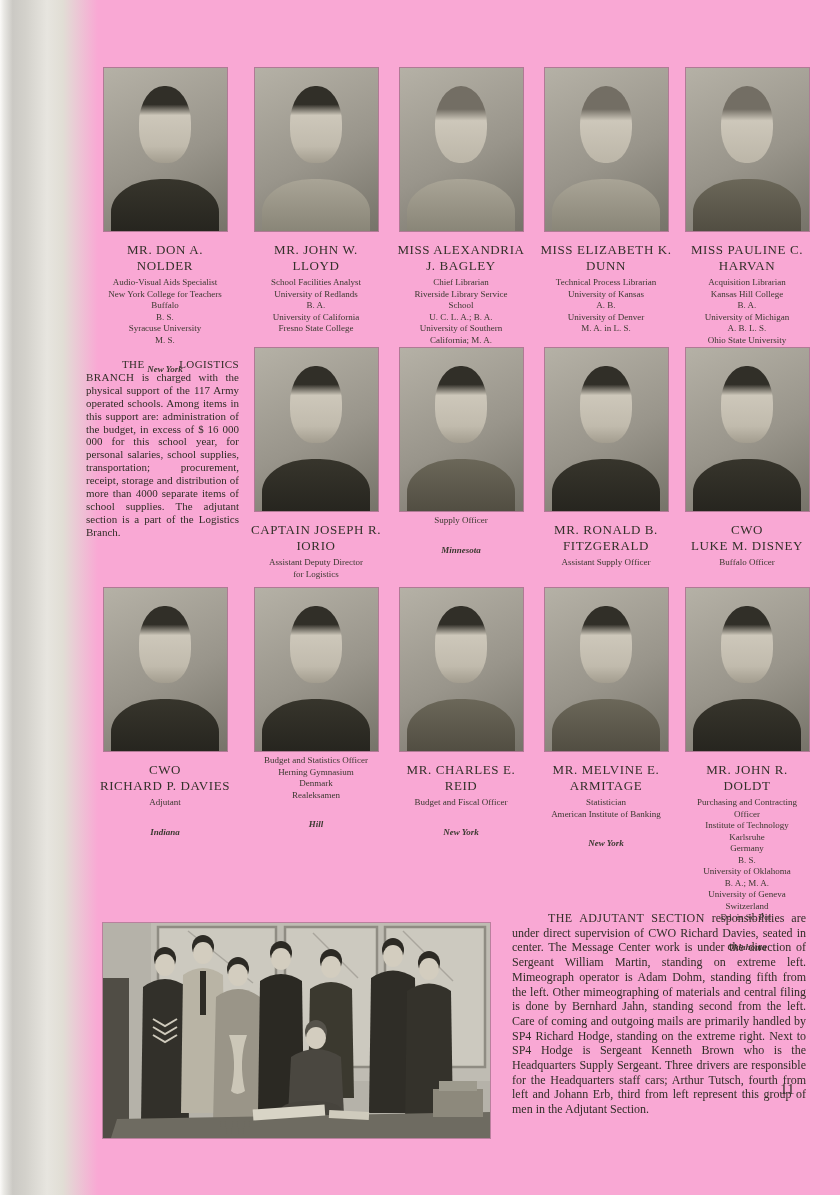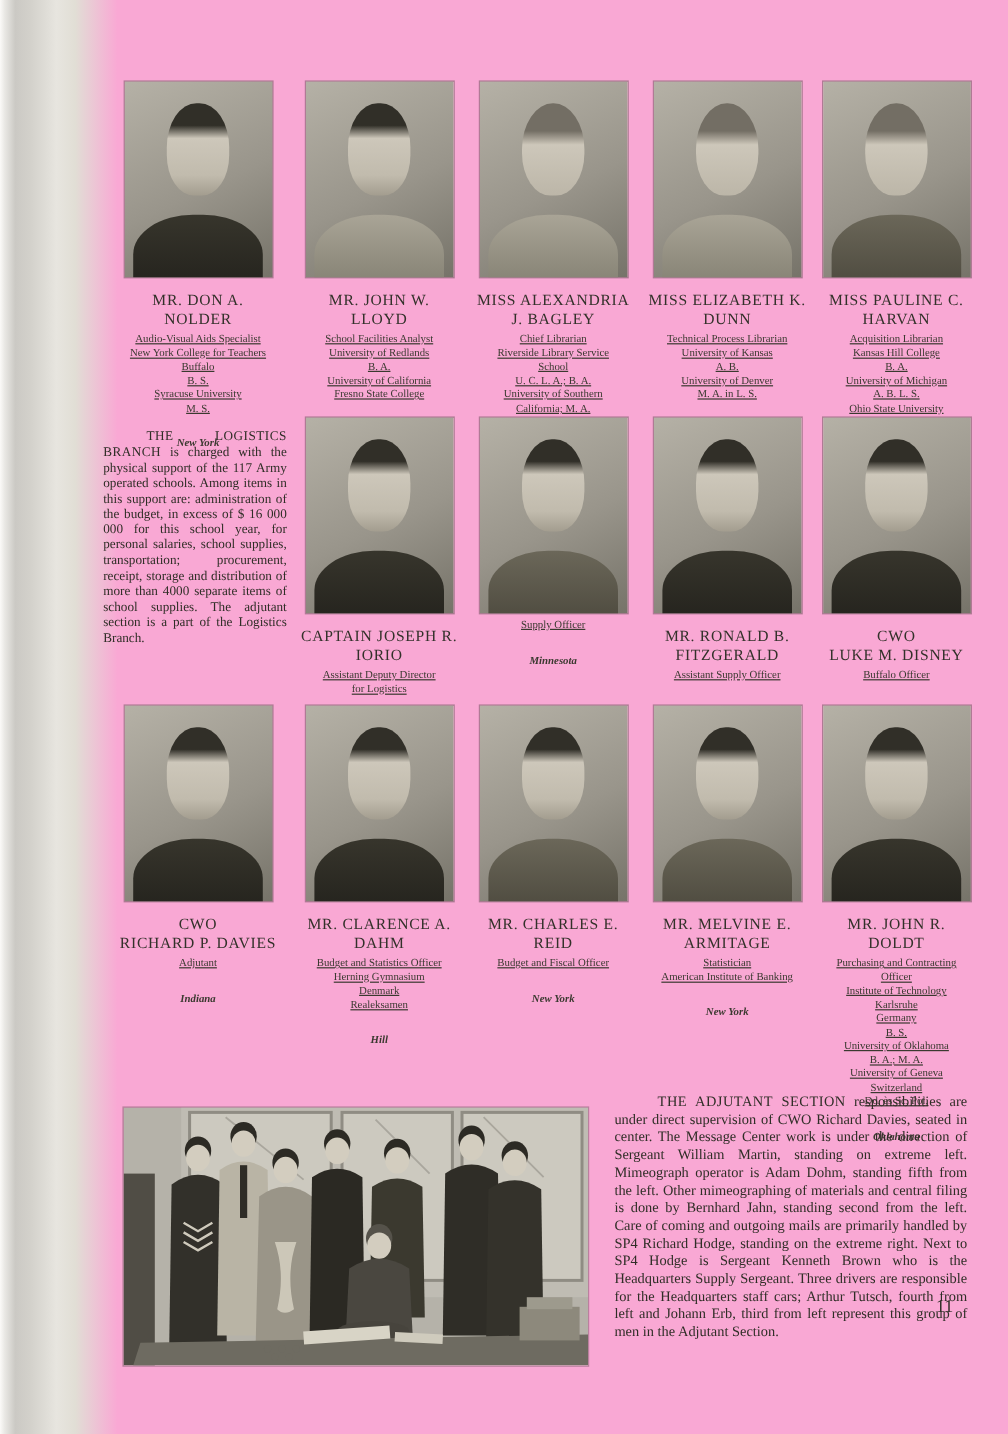--- a/index.html
+++ b/index.html
@@ -19,21 +19,21 @@
          border-radius:48% 48% 44% 44%;
          background:linear-gradient(#312f28 0%,#312f28 24%,#cdc7ba 38%,#c1bbad 78%,#a39d8f 100%);}
   .photo::after{content:"";position:absolute;left:6%;bottom:-12%;width:88%;height:44%;
          border-radius:46% 46% 0 0;background:linear-gradient(#37352c,#201f1a);}
   .photo.fem::before{background:linear-gradient(#736e64 0%,#736e64 30%,#cdc7ba 45%,#bcb6a8 100%);
          border-radius:50% 50% 46% 46%;}
   .photo.tone-light::after{background:linear-gradient(#a9a496,#7d7a6c);}
   .photo.tone-mid::after{background:linear-gradient(#6b6759,#474439);}
   .cap-name{margin-top:11px;font-size:13px;line-height:1.2;letter-spacing:.6px;
          white-space:pre-line;color:#33312a;}
-  .cap-lines{margin-top:4px;font-size:9px;line-height:1.28;white-space:pre-line;color:#3b3930;text-decoration:underline;}
+  .cap-lines{margin-top:4px;font-size:9px;line-height:1.28;white-space:pre-line;color:#3b3930;}
   .cap-state{margin-top:18px;font-size:9px;font-style:italic;font-weight:bold;color:#3b3930;}
   
   .textblock{position:absolute;text-align:justify;color:#302e27;}
   .logistics{left:86px;top:347px;width:153px;font-size:11px;line-height:12.9px;}
   .adjutant{left:512px;top:899px;width:294px;font-size:12px;line-height:14.7px;}
   .lead{font-weight:normal;letter-spacing:.4px;margin-left:36px;}
   .pagenum{position:absolute;left:780px;top:1081px;width:30px;
          font-size:15px;color:#33312a;}
   .groupphoto{position:absolute;left:103px;top:923px;width:387px;height:215px;
          box-shadow:0 0 0 1px rgba(40,38,32,.3);}
@@ -135,22 +135,20 @@
 
   <div class="cell c1 r3">
     <div class="photo"></div>
     <div class="cap-name">CWO
 RICHARD P. DAVIES</div>
     <div class="cap-lines">Adjutant</div>
     <div class="cap-state">Indiana</div>
   </div>
   <div class="cell c2 r3">
     <div class="photo"></div>
-    <div class="cap-name">MR. CLARENCE A.
-DAHM</div>
     <div class="cap-lines">Budget and Statistics Officer
 Herning Gymnasium
 Denmark
 Realeksamen</div>
     <div class="cap-state">Hill</div>
   </div>
   <div class="cell c3 r3">
     <div class="photo tone-mid"></div>
     <div class="cap-name">MR. CHARLES E.
 REID</div>

